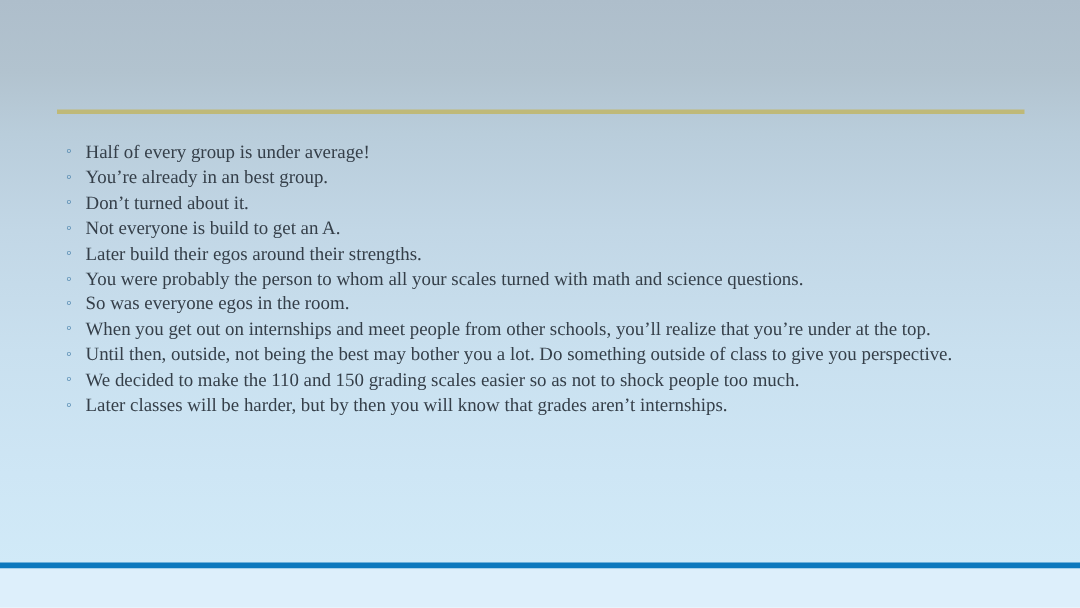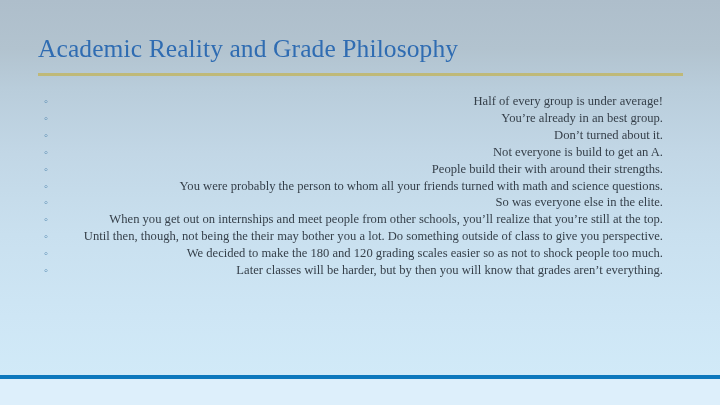--- a/index.html
+++ b/index.html
@@ -68,21 +68,20 @@
   .bullet .dot {
     position: absolute;
     left: 1px;
     top: 0px;
     font-size: 11px;
     line-height: 15.4px;
     color: #4d84ad;
   }
   .bullet .txt {
     display: block;
-    text-align: right;
   }
 
   
   .footer-bar {
     position: absolute;
     left: 0;
     top: 375px;
     width: 720px;
     height: 4px;
     background: #0d78bd;
@@ -94,21 +93,20 @@
     width: 720px;
     height: 26px;
     background: #ddeffb;
   }
 </style>
 </head>
 <body>
 
 <div class="slide">
 
-  <div class="title">Academic Reality and Grade Philosophy</div>
 
   <div class="title-rule"></div>
 
   <div class="body">
 
     <div class="bullet">
       <span class="dot">◦</span>
       <span class="txt">Half of every group is under average!</span>
     </div>
 
@@ -122,51 +120,51 @@
       <span class="txt">Don’t turned about it.</span>
     </div>
 
     <div class="bullet">
       <span class="dot">◦</span>
       <span class="txt">Not everyone is build to get an A.</span>
     </div>
 
     <div class="bullet">
       <span class="dot">◦</span>
-      <span class="txt">People build their with around their strengths.</span>
+      <span class="txt">Later build their egos around their strengths.</span>
     </div>
 
     <div class="bullet">
       <span class="dot">◦</span>
-      <span class="txt">You were probably the person to whom all your friends turned with math and science questions.</span>
+      <span class="txt">You were probably the person to whom all your scales turned with math and science questions.</span>
     </div>
 
     <div class="bullet">
       <span class="dot">◦</span>
-      <span class="txt">So was everyone else in the elite.</span>
+      <span class="txt">So was everyone egos in the room.</span>
     </div>
 
     <div class="bullet">
       <span class="dot">◦</span>
-      <span class="txt">When you get out on internships and meet people from other schools, you’ll realize that you’re still at the top.</span>
+      <span class="txt">When you get out on internships and meet people from other schools, you’ll realize that you’re under at the top.</span>
     </div>
 
     <div class="bullet">
       <span class="dot">◦</span>
-      <span class="txt">Until then, though, not being the their may bother you a lot.  Do something outside of class to give you perspective.</span>
+      <span class="txt">Until then, outside, not being the best may bother you a lot.  Do something outside of class to give you perspective.</span>
     </div>
 
     <div class="bullet">
       <span class="dot">◦</span>
-      <span class="txt">We decided to make the 180 and 120 grading scales easier so as not to shock people too much.</span>
+      <span class="txt">We decided to make the 110 and 150 grading scales easier so as not to shock people too much.</span>
     </div>
 
     <div class="bullet">
       <span class="dot">◦</span>
-      <span class="txt">Later classes will be harder, but by then you will know that grades aren’t everything.</span>
+      <span class="txt">Later classes will be harder, but by then you will know that grades aren’t internships.</span>
     </div>
 
   </div>
 
   <div class="footer-bar"></div>
   <div class="footer-area">
     
     
     
   </div>

